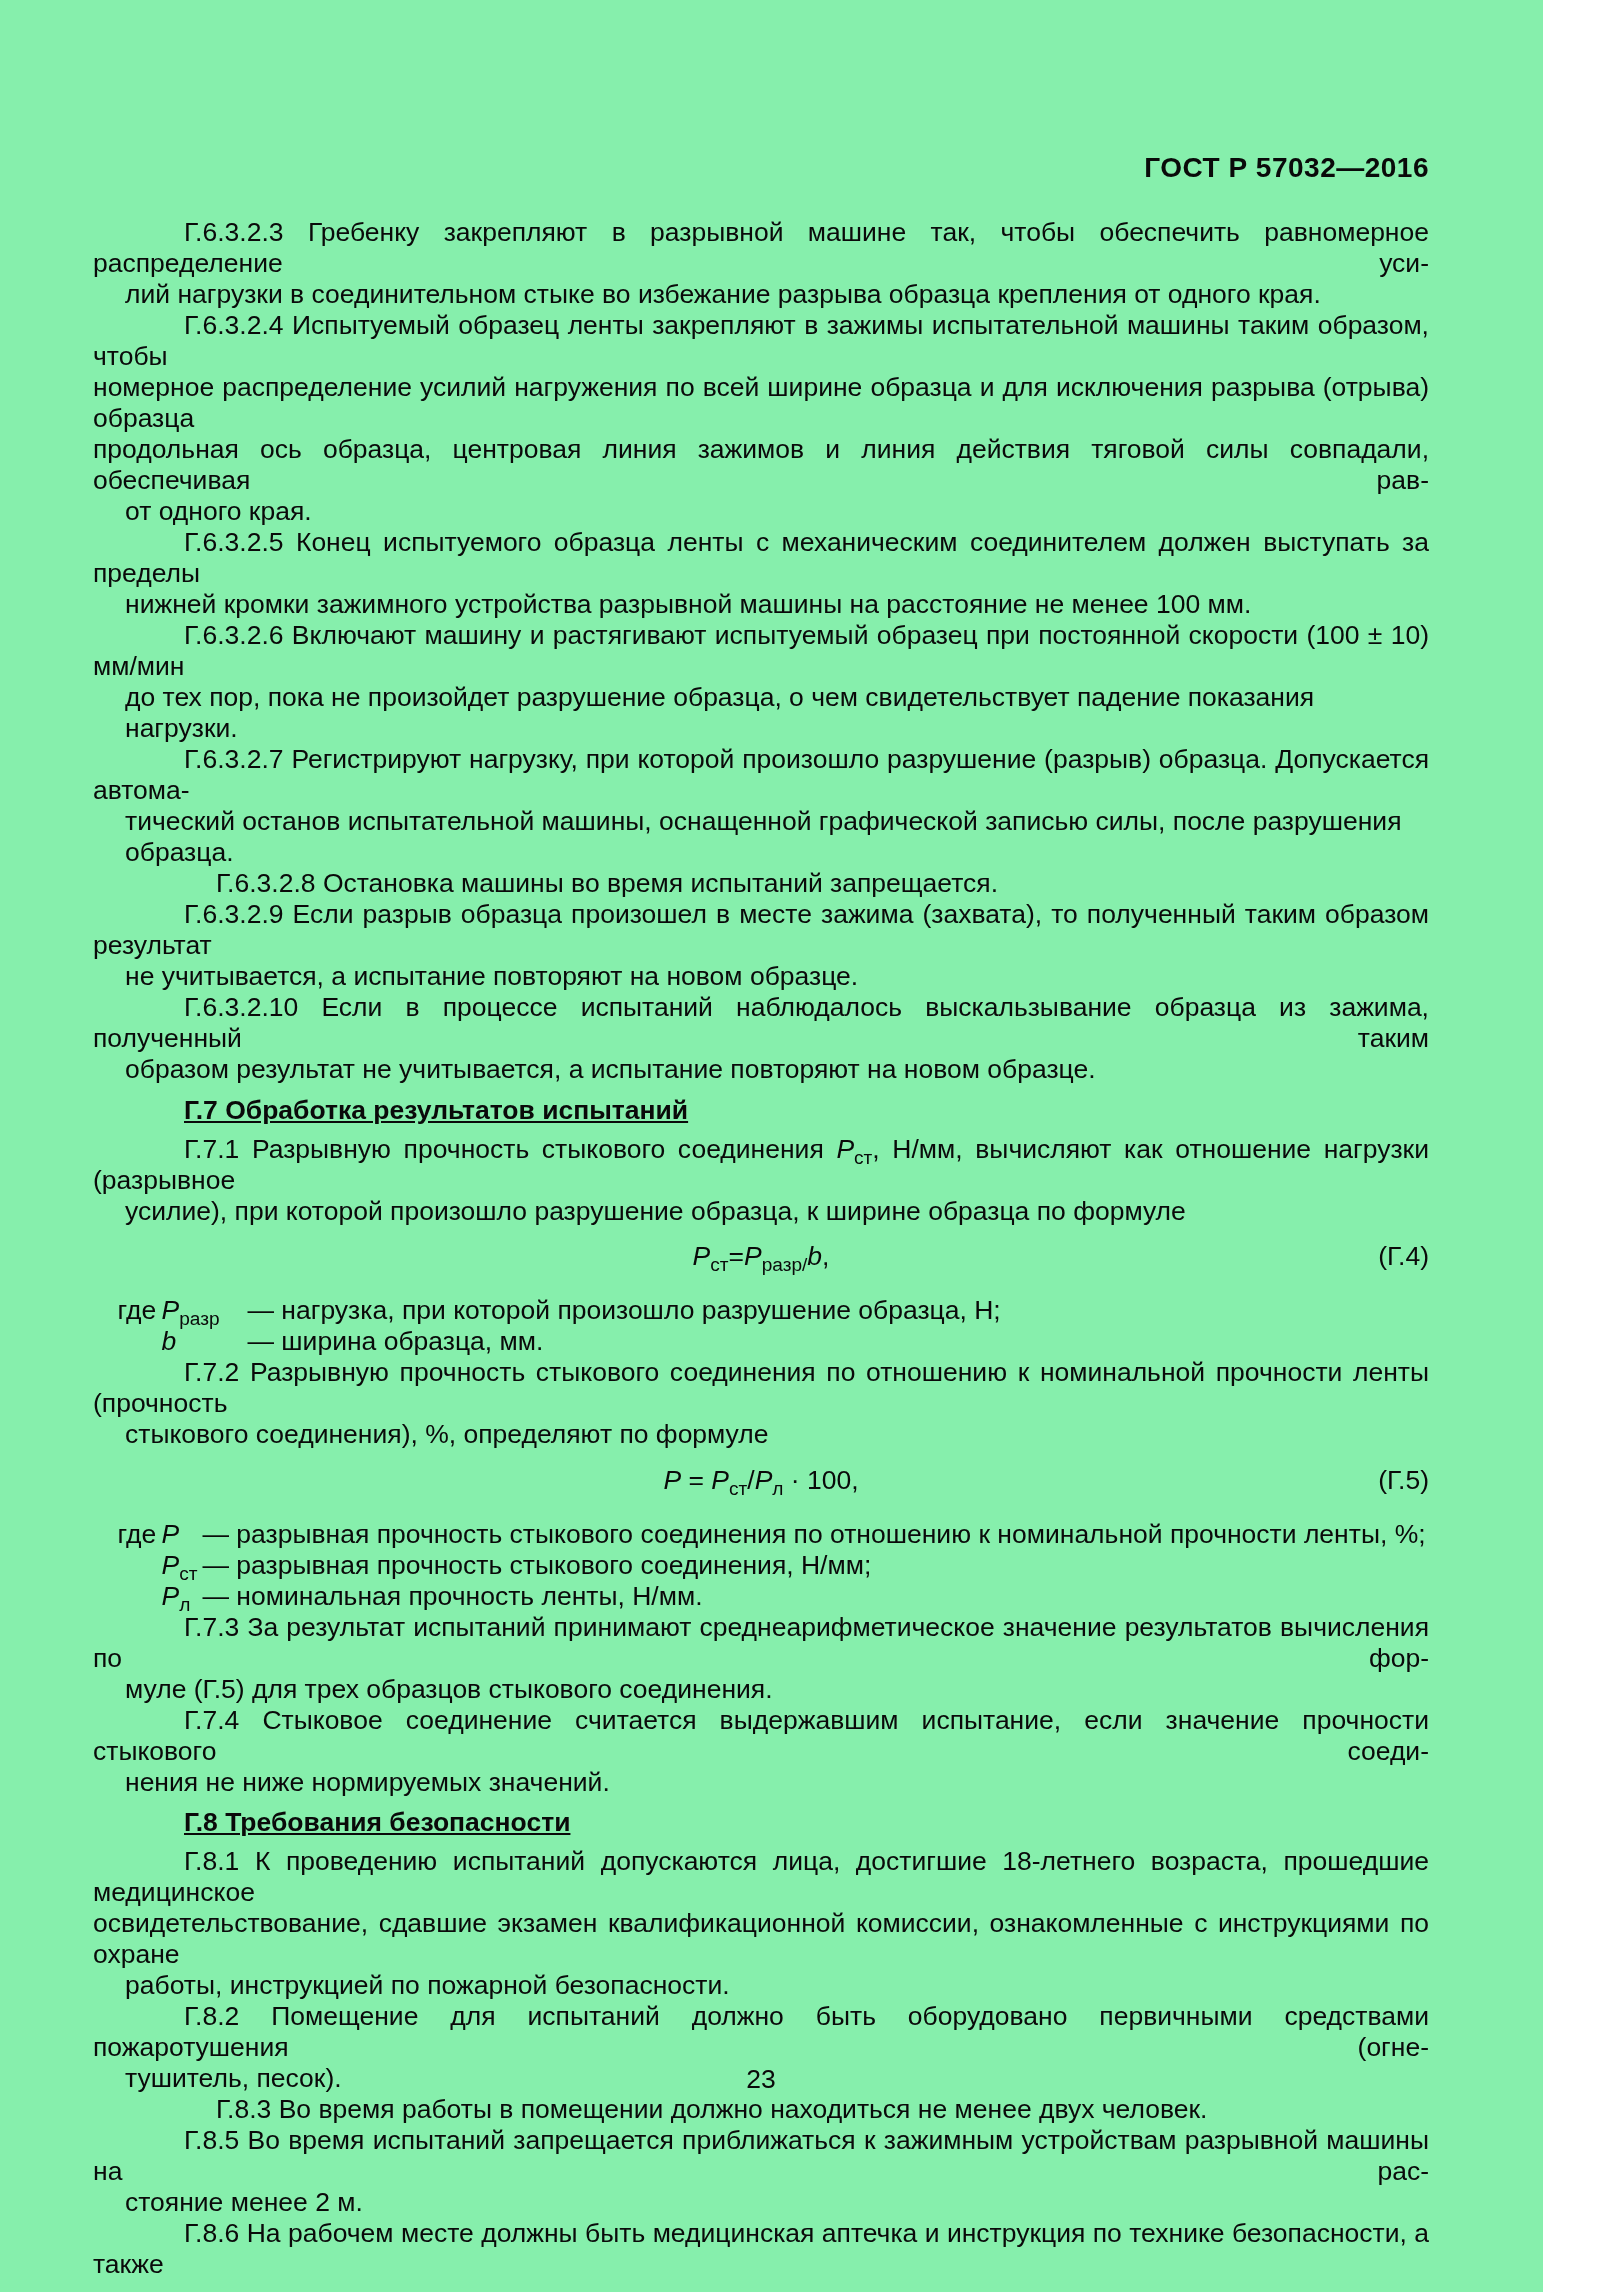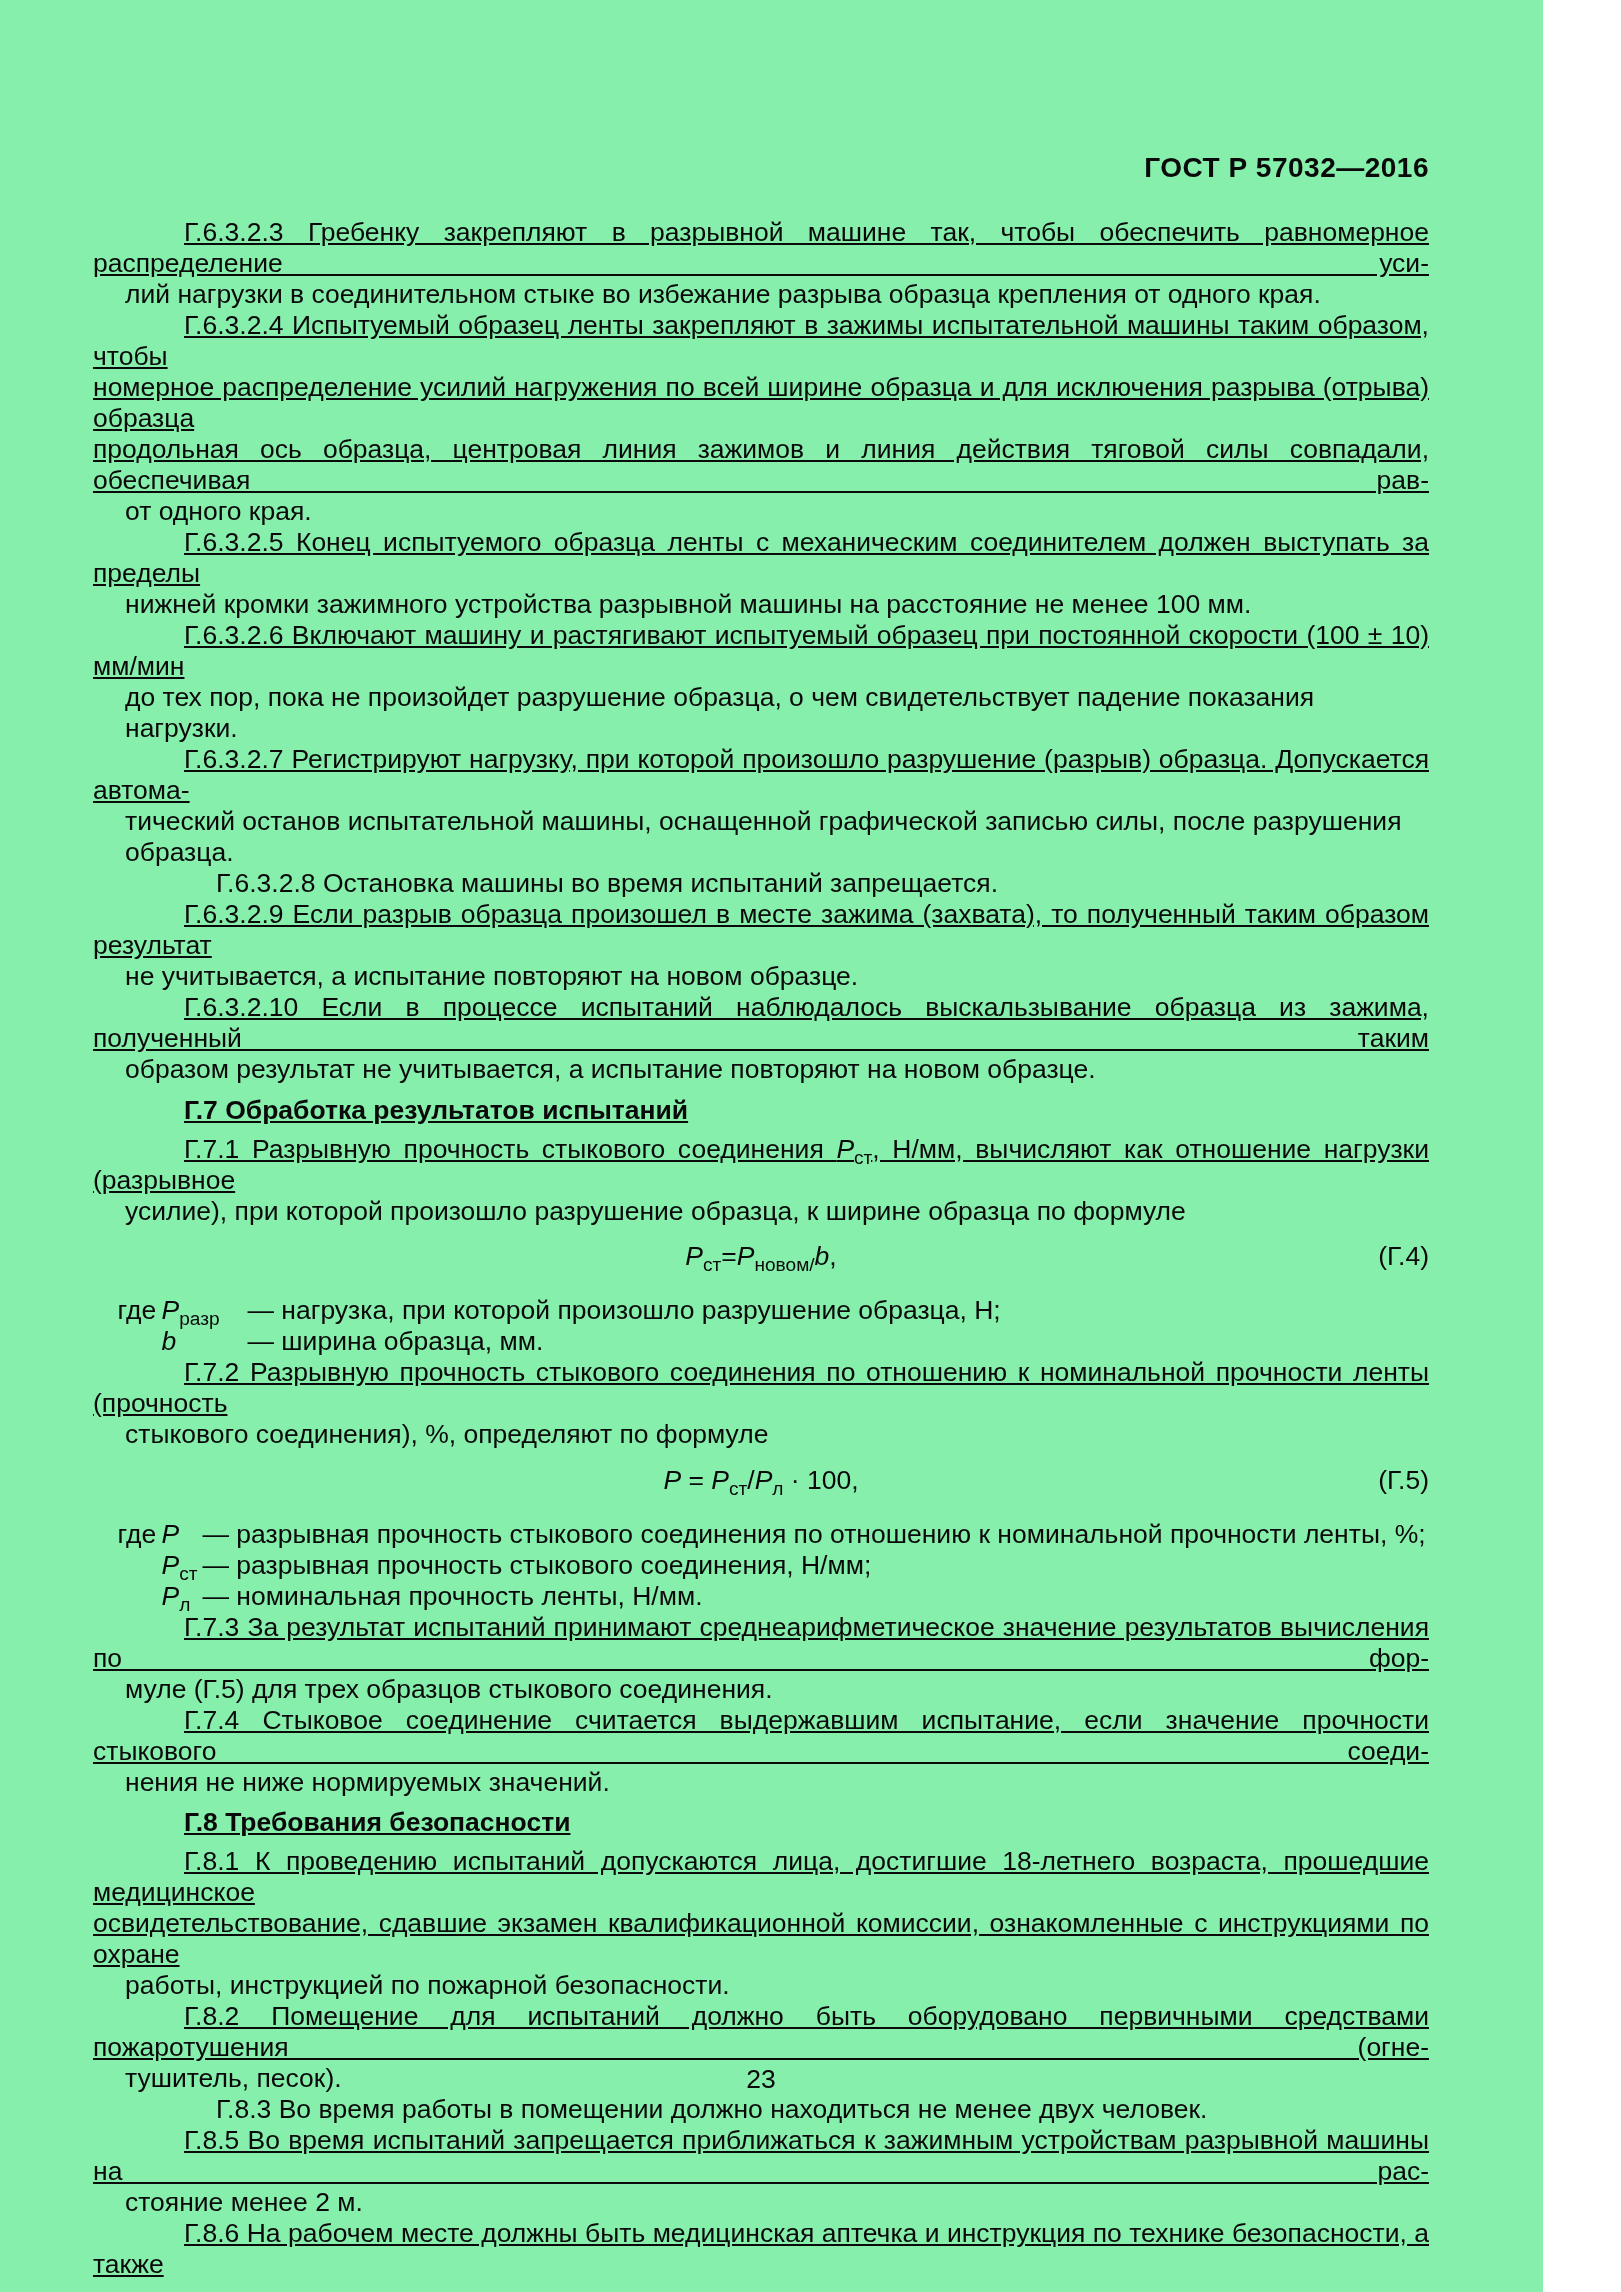--- a/index.html
+++ b/index.html
@@ -8,21 +8,21 @@
     width:1543px;height:2293px;
     background:#86efac;
     font-family:"Liberation Sans",sans-serif;
     font-size:26.5px;line-height:31px;
     color:#0a0a0a;
     overflow:hidden;
   }
   .content{position:absolute;left:93px;top:152px;width:1336px;}
   .hdr{font-weight:bold;font-size:28px;line-height:31px;text-align:right;letter-spacing:0.5px;margin-bottom:34px;}
   .para{margin:0;}
-  .jline{text-align:justify;text-align-last:justify;text-decoration:underline;}
+  .jline{text-align:justify;text-align-last:justify;}
   .lline{text-align:left;margin-left:32px;}
   .ind{text-indent:91px;}
   .heading{font-weight:bold;padding-left:91px;margin:9.8px 0 7.8px 0;text-decoration:underline;}
   .frow{position:relative;margin:7.8px 0 15.7px 0;height:45px;line-height:45px;text-align:center;}
   i{font-style:italic;}
   sub{font-size:.72em;line-height:0;}
   .flabel{position:absolute;right:0;top:0;}
   .defrow{display:flex;padding-left:24.5px;align-items:flex-end;}
   .gcol{flex:0 0 44px;}
   .defs-g4 .tcol{flex:0 0 86px;}
@@ -80,21 +80,21 @@
     </div>
 
     <div class="heading">Г.7 Обработка результатов испытаний</div>
 
     <div class="para">
       <div class="jline ind"><span>Г.7.1 Разрывную прочность стыкового соединения </span><i>P</i><sub>ст</sub><span>, Н/мм, вычисляют как отношение нагрузки (разрывное</span></div>
       <div class="lline">усилие), при которой произошло разрушение образца, к ширине образца по формуле</div>
     </div>
 
     <div class="frow">
-      <span class="fx"><i>P</i><sub>ст</sub><span>=</span><i>P</i><sub>новом/</sub><i>b</i><span>,</span></span>
+      <span class="fx"><i>P</i><sub>ст</sub><span>=</span><i>P</i><sub>разр/</sub><i>b</i><span>,</span></span>
       <span class="flabel">(Г.4)</span>
     </div>
 
     <div class="defs-g4">
       <div class="defrow">
         <span class="gcol">где</span>
         <span class="tcol"><i>P</i><sub>разр</sub></span>
         <span class="xcol">— нагрузка, при которой произошло разрушение образца, Н;</span>
       </div>
       <div class="defrow">

